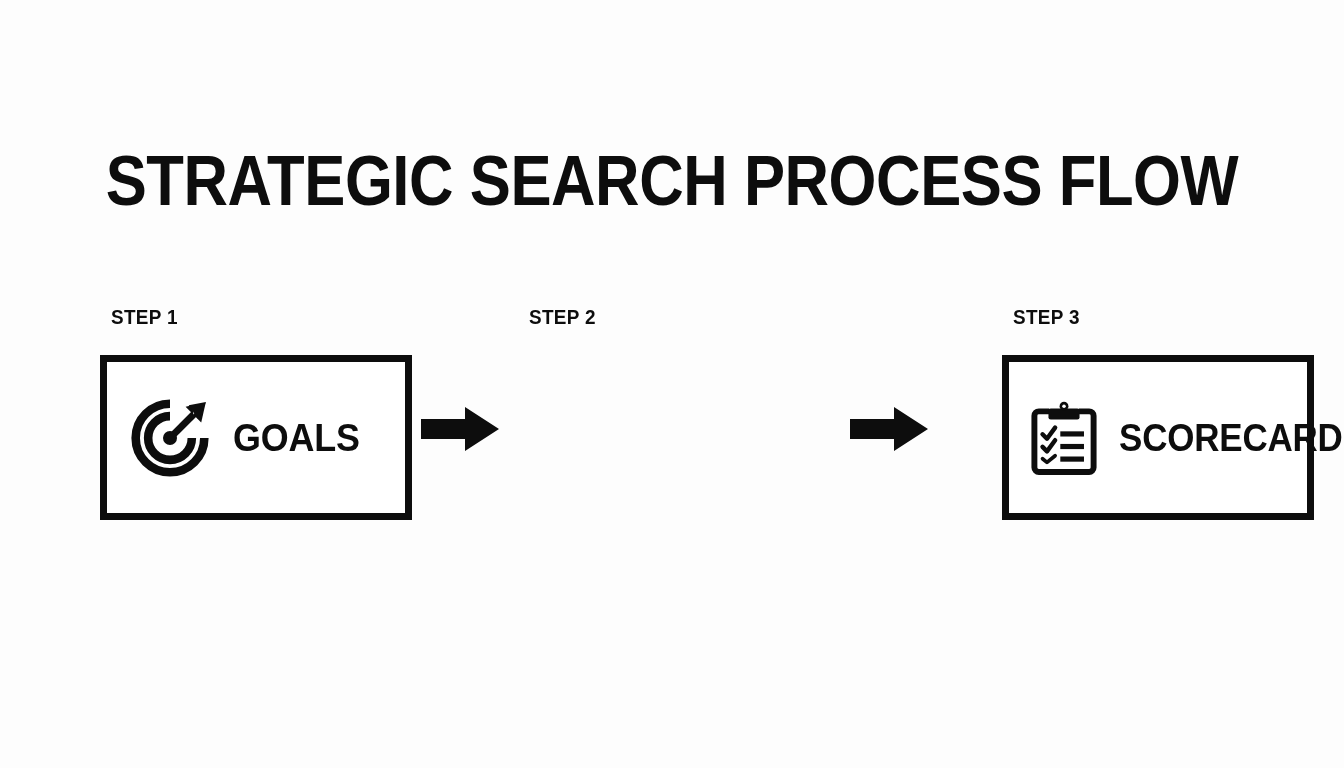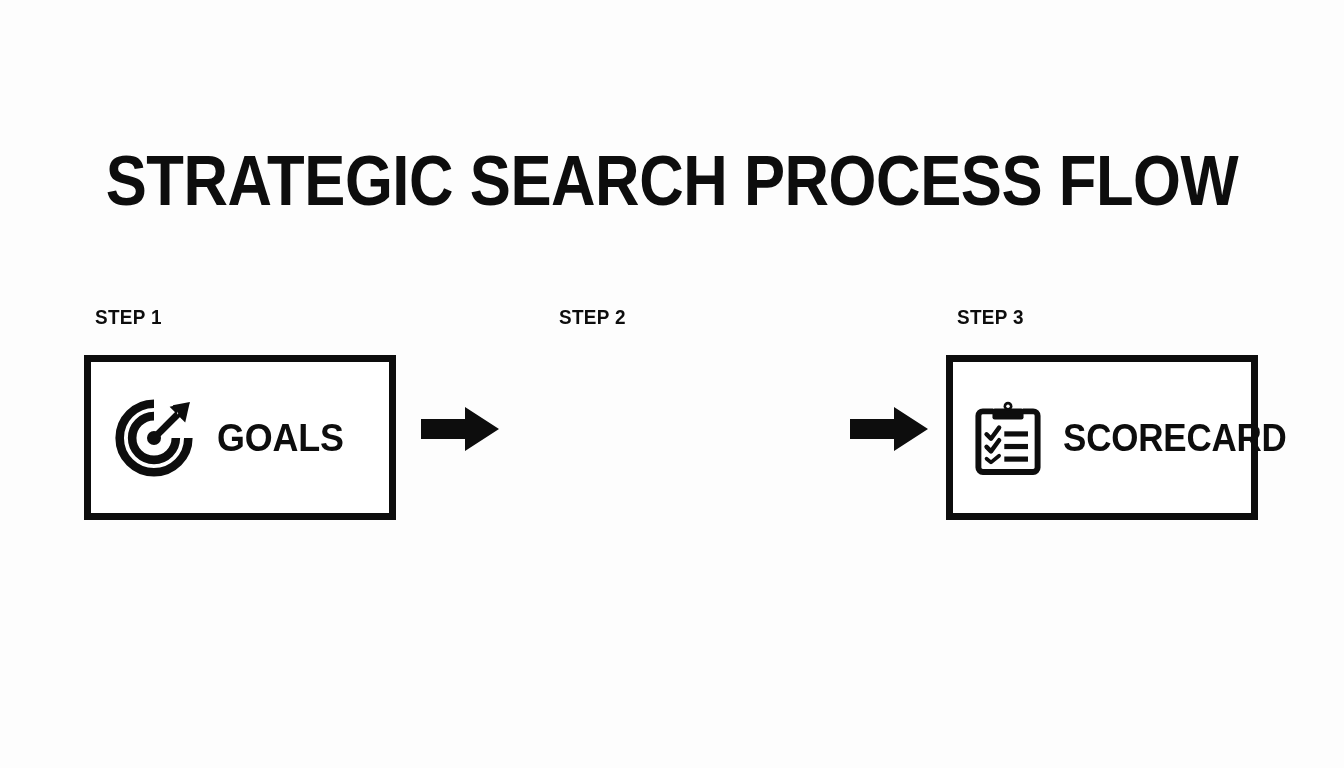--- a/index.html
+++ b/index.html
@@ -43,23 +43,23 @@
     width: 1344px;
     height: 210px;
   }
 
   .step-group {
     position: absolute;
     top: 0;
     width: 312px;
     height: 201px;
   }
-  .step-group.g1 { left: 84px; }
-  .step-group.g2 { left: 548px; }
-  .step-group.g3 { left: 946px; }
+  .step-group.g1 { left: 100px; }
+  .step-group.g2 { left: 518px; }
+  .step-group.g3 { left: 1002px; }
 
   .step-label {
     position: absolute;
     left: 11px;
     top: 0px;
     font-size: 21px;
     line-height: 24px;
     font-weight: 700;
     letter-spacing: 0.4px;
     color: #0d0d0d;

